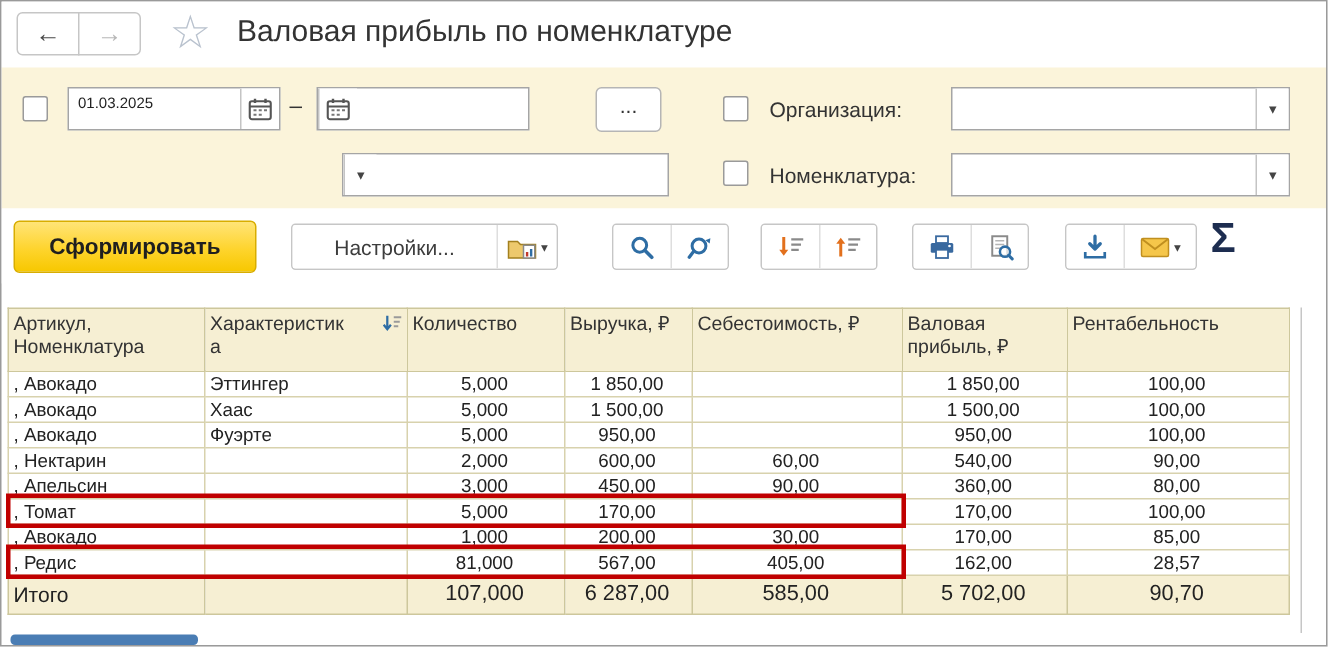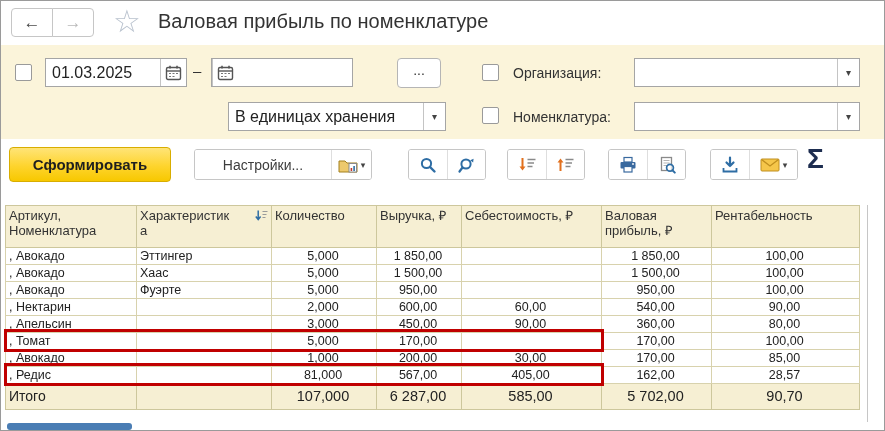--- a/index.html
+++ b/index.html
@@ -17,21 +17,21 @@
   .nav button.fwd  { border-radius:0 4px 4px 0; margin-left:-1px; color:#b8b8b8; }
   .star { position:absolute; left:112px; top:2px; font-size:31px; color:#b9c2ce; }
   .title { position:absolute; left:157px; top:9px; font-size:20px; font-weight:400; color:#333; }
 
   
   .filters { position:absolute; left:0; top:44px; width:100%; height:94px; background:#fbf4da; }
   .cb { position:absolute; width:17px; height:17px; background:#fff; border:1px solid #9a9a9a;
         border-radius:2px; }
   .field { position:absolute; height:29px; background:#fff; border:1px solid #a5a5a5;
            display:flex; align-items:stretch; }
-  .field .val { flex:1; font-size:16px; color:#222; padding:5px 0 0 6px; white-space:nowrap;
+  .field .val { flex:1; font-size:10px; color:#222; padding:5px 0 0 6px; white-space:nowrap;
                 overflow:hidden; }
   .field .side { width:26px; border-left:1px solid #c4c4c4; display:flex; align-items:center;
                  justify-content:center; background:#fff; cursor:pointer; }
   .field .side.caret { width:22px; font-size:10px; color:#444; }
   .flabel { position:absolute; font-size:14px; color:#333; white-space:nowrap; }
   .dash { position:absolute; font-size:15px; color:#333; }
   .morebtn { position:absolute; width:44px; height:30px; background:#fff; border:1px solid #b5b5b5;
              border-radius:4px; font-size:14px; color:#333; cursor:pointer; padding-bottom:6px; }
 
   
@@ -123,21 +123,20 @@
     <button class="morebtn" style="left:396px; top:13px;">...</button>
 
     <div class="cb" style="left:481px; top:19px;"></div>
     <span class="flabel" style="left:512px; top:20px;">Организация:</span>
     <div class="field" style="left:633px; top:13px; width:226px;">
       <span class="val"></span>
       <span class="side caret">▾</span>
     </div>
 
     <div class="field" style="left:227px; top:57px; width:218px;">
-      <span class="val">В единицах хранения</span>
       <span class="side caret">▾</span>
     </div>
 
     <div class="cb" style="left:481px; top:62px;"></div>
     <span class="flabel" style="left:512px; top:64px;">Номенклатура:</span>
     <div class="field" style="left:633px; top:57px; width:226px;">
       <span class="val"></span>
       <span class="side caret">▾</span>
     </div>
   </div>

